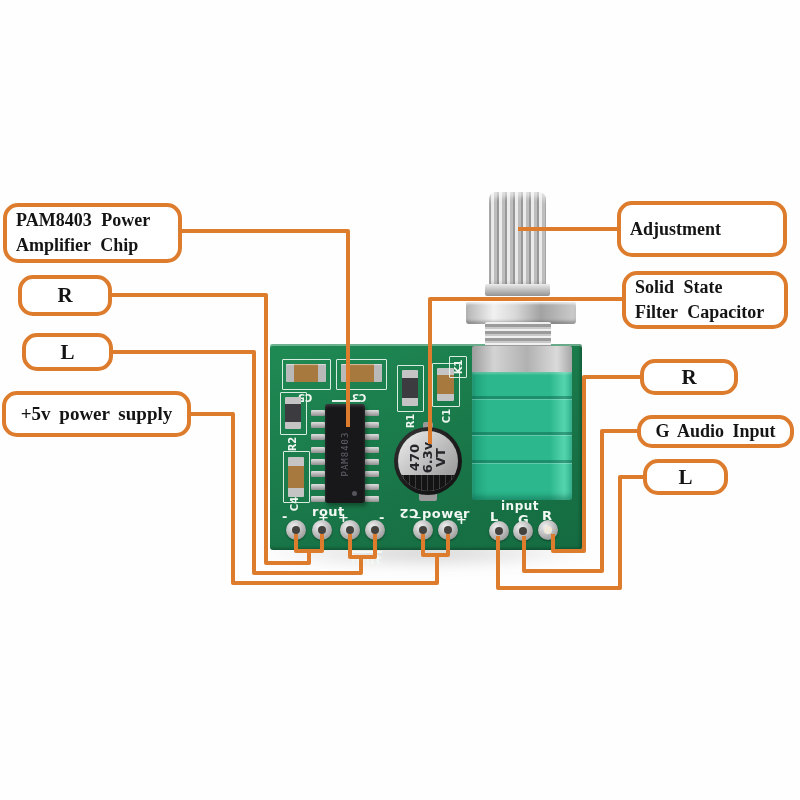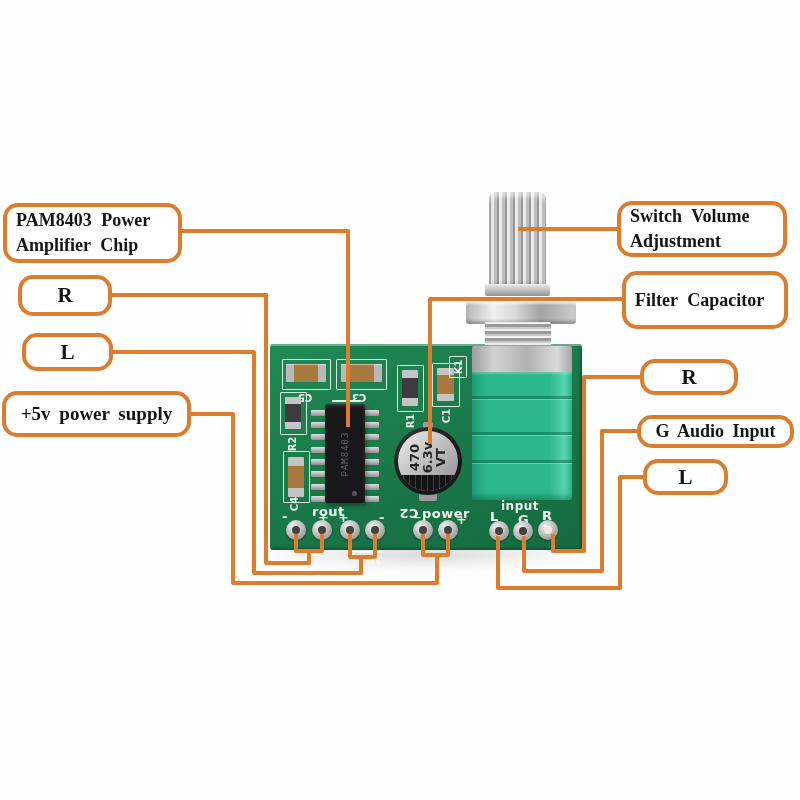--- a/index.html
+++ b/index.html
@@ -231,24 +231,24 @@
   <div class="callout letter" style="left:18px;top:275px;width:94px;height:41px;">
     <span>R</span>
   </div>
   <div class="callout letter" style="left:22px;top:333px;width:91px;height:38px;">
     <span>L</span>
   </div>
   <div class="callout one" style="left:2px;top:391px;width:189px;height:46px;">
     <span class="ln">+5v power supply</span>
   </div>
   <div class="callout two" style="left:617px;top:201px;width:170px;height:56px;">
-    <span class="ln">Switch Volume</span>
     <span class="ln">Adjustment</span>
   </div>
   <div class="callout two" style="left:622px;top:271px;width:166px;height:58px;">
+    <span class="ln">Solid State</span>
     <span class="ln">Filter Capacitor</span>
   </div>
   <div class="callout letter" style="left:640px;top:359px;width:98px;height:36px;">
     <span>R</span>
   </div>
   <div class="callout one" style="left:637px;top:415px;width:157px;height:33px;font-size:18px;">
     <span class="ln">G Audio Input</span>
   </div>
   <div class="callout letter" style="left:643px;top:459px;width:85px;height:36px;">
     <span>L</span>

